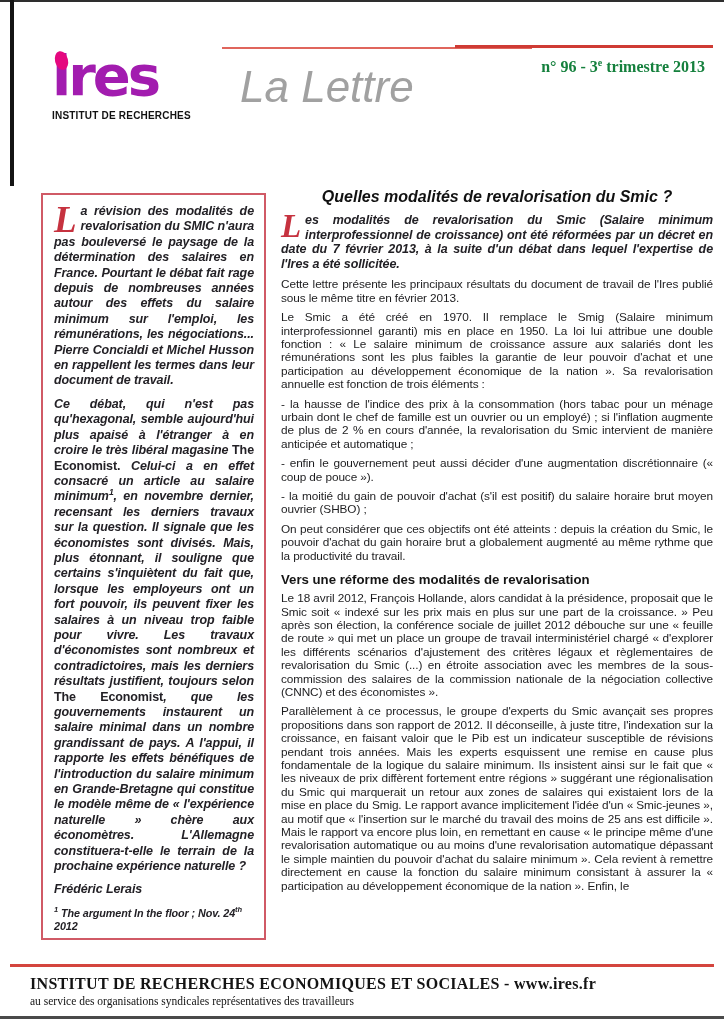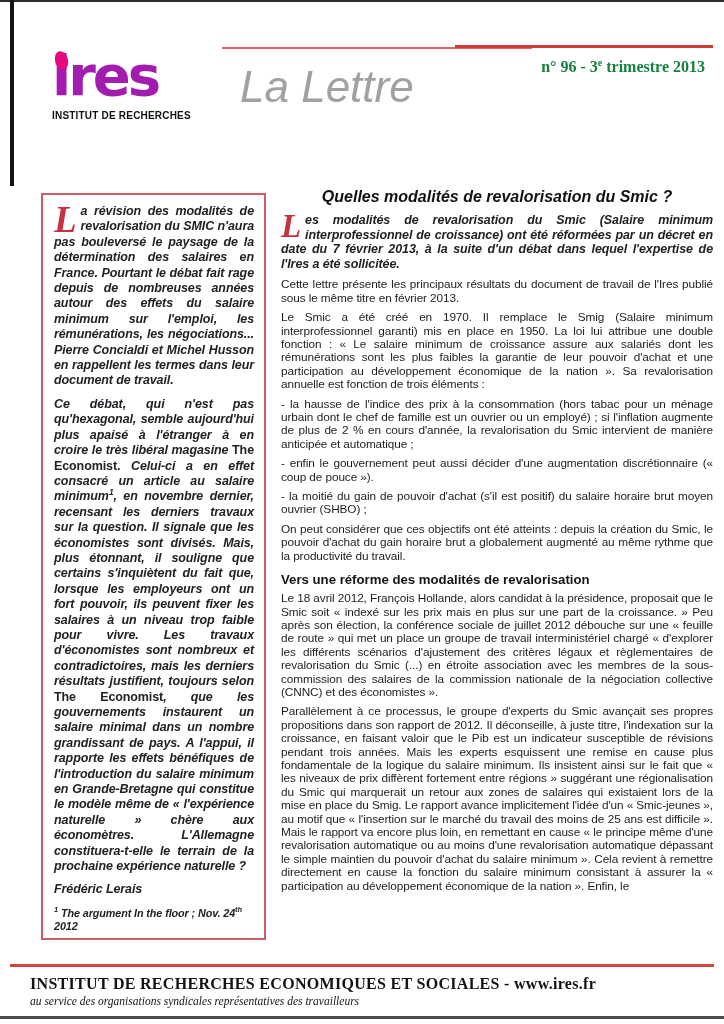--- a/index.html
+++ b/index.html
@@ -47,21 +47,21 @@
         text-align:justify;color:#232126;margin:0 0 7px;letter-spacing:-0.1px;}
   .lead .dropcap{font-size:33px;line-height:25px;padding-top:1px;}
   .article p.body{margin:0 0 6px;font-size:11.8px;line-height:13.4px;text-align:justify;
                   color:#1d1d1f;letter-spacing:-0.1px;}
   .article h3{margin:9px 0 5px;font-size:13.2px;color:#151515;}
 
   
   .rule-footer{position:absolute;left:10px;top:964px;width:704px;height:2.5px;background:#d4453e;}
   .footer{position:absolute;left:30px;top:975px;font-family:"Liberation Serif",serif;color:#131313;}
   .footer .l1{font-weight:bold;font-size:16px;letter-spacing:0.3px;}
-  .footer .l2{font-style:italic;font-size:11.5px;margin-top:2px;}
+  .footer .l2{font-size:11.5px;margin-top:2px;}
 </style>
 </head>
 <body>
 
 <div class="top-edge"></div>
 <div class="left-edge"></div>
 
 <div class="logo">
   <div class="logo-text">
     <span>ires</span>

